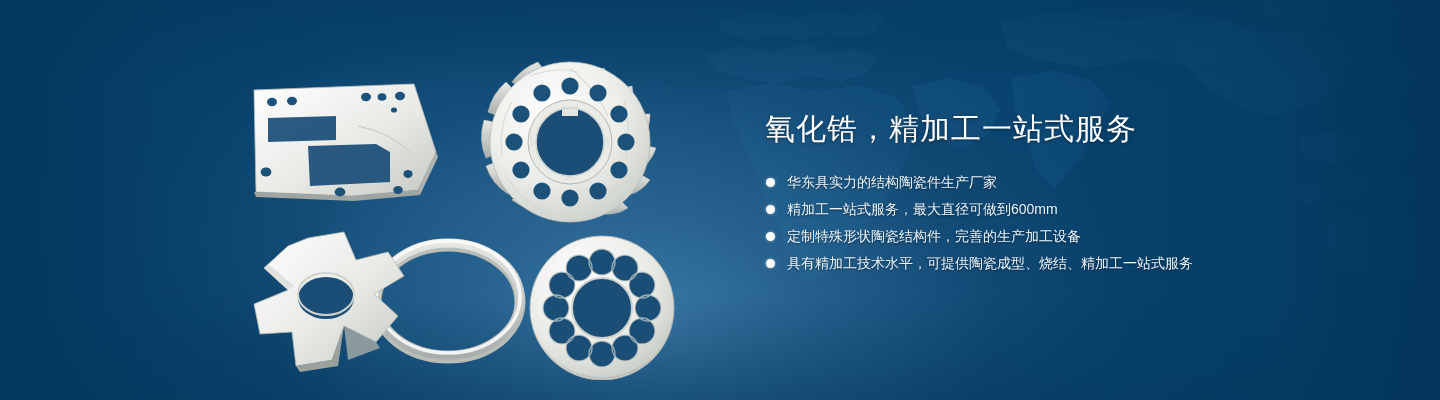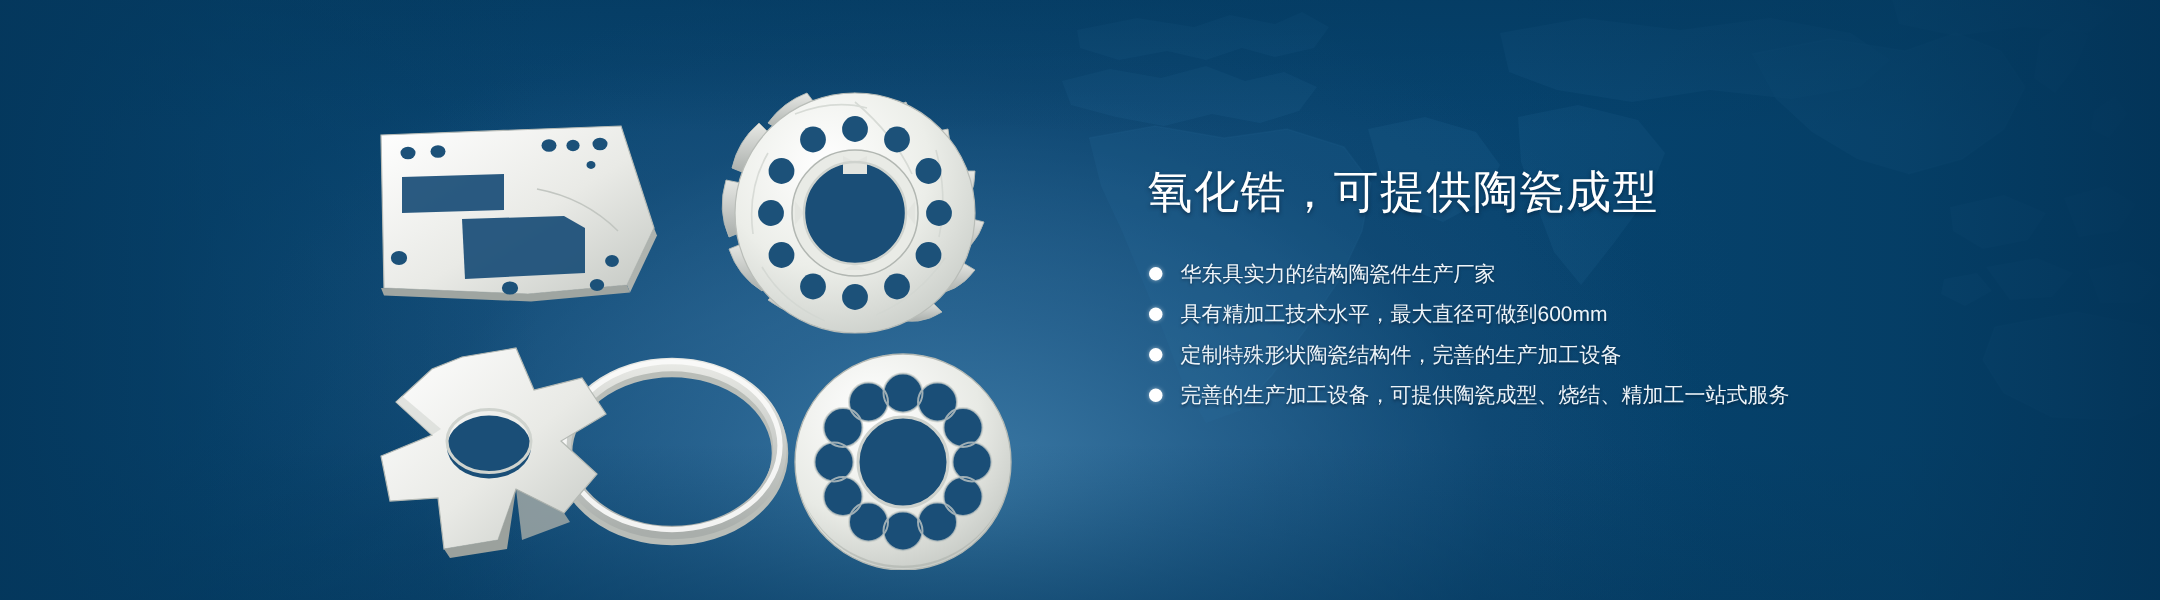--- a/index.html
+++ b/index.html
@@ -324,35 +324,35 @@
           <circle cx="36" cy="95" r="13"></circle>
           <circle cx="30" cy="72" r="13"></circle>
           <circle cx="36" cy="49" r="13"></circle>
           <circle cx="53" cy="32" r="13"></circle>
         </g>
       </g>
     </svg>
   </div>
 
   <div class="copy">
-    <h1 class="headline">氧化锆，可提供陶瓷成型</h1>
+    <h1 class="headline">氧化锆，精加工一站式服务</h1>
 
     <ul class="bullets">
       <li class="bullet">
         <span class="bullet-dot"></span>
         <span>华东具实力的结构陶瓷件生产厂家</span>
       </li>
       <li class="bullet">
         <span class="bullet-dot"></span>
-        <span>具有精加工技术水平，最大直径可做到600mm</span>
+        <span>精加工一站式服务，最大直径可做到600mm</span>
       </li>
       <li class="bullet">
         <span class="bullet-dot"></span>
         <span>定制特殊形状陶瓷结构件，完善的生产加工设备</span>
       </li>
       <li class="bullet">
         <span class="bullet-dot"></span>
-        <span>完善的生产加工设备，可提供陶瓷成型、烧结、精加工一站式服务</span>
+        <span>具有精加工技术水平，可提供陶瓷成型、烧结、精加工一站式服务</span>
       </li>
     </ul>
   </div>
 
 </div>
 
 </body></html>

